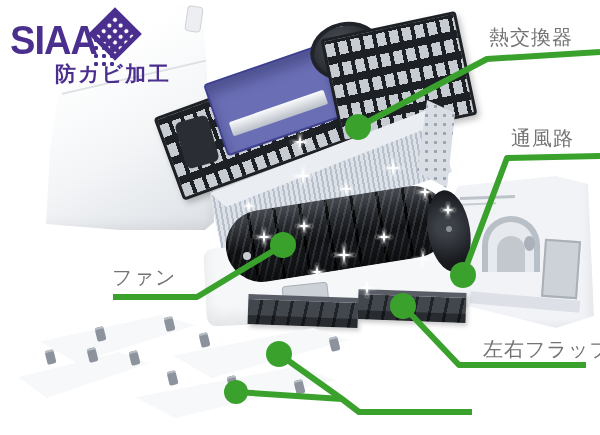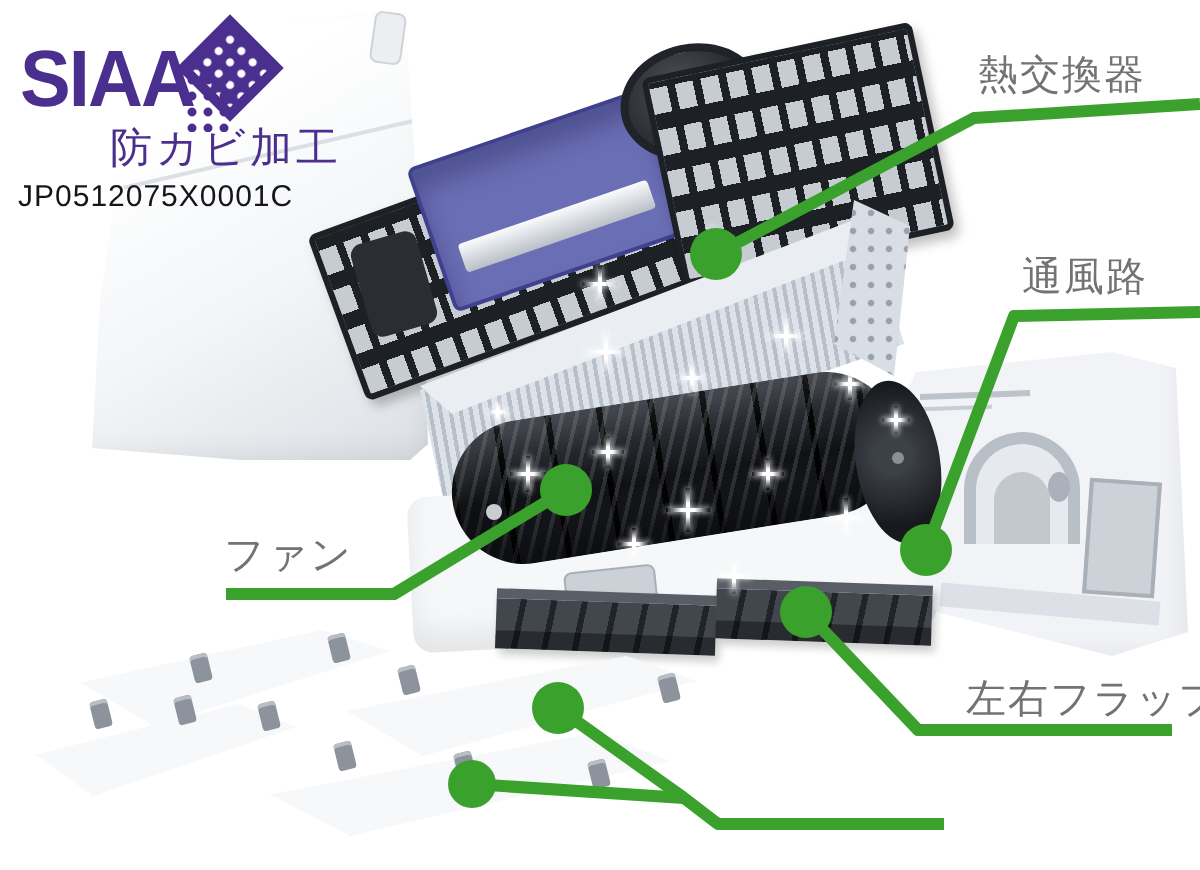--- a/index.html
+++ b/index.html
@@ -81,21 +81,21 @@
   .callout-label{position:absolute;font-size:20px;letter-spacing:1px;color:#737373;white-space:nowrap;}
 
   
   .siaa-brand{position:absolute;left:10px;top:18px;font-size:40px;font-weight:800;color:#4b2f8e;
     letter-spacing:-1px;transform:scaleX(.95);transform-origin:left;}
   .siaa-diamond{position:absolute;left:96px;top:15px;width:38px;height:38px;background:#4b2f8e;transform:rotate(45deg);}
   .siaa-diamond-dots{position:absolute;inset:5px;
     background-image:radial-gradient(circle,#ffffff 1.7px,transparent 2.3px);background-size:8px 8px;}
   .siaa-dot-trail{position:absolute;left:92px;top:36px;width:24px;height:30px;
     background-image:radial-gradient(circle,#4b2f8e 1.9px,transparent 2.5px);background-size:8px 8px;}
-  .siaa-treatment{position:absolute;left:11px;top:60px;font-size:21px;font-weight:400;color:#4b2f8e;letter-spacing:2px;padding-left:44px;}
+  .siaa-treatment{position:absolute;left:11px;top:60px;font-size:21px;font-weight:700;color:#4b2f8e;letter-spacing:2px;padding-left:44px;}
   .siaa-code{position:absolute;left:9px;top:90px;font-size:15px;color:#16161a;letter-spacing:.5px;}
 </style>
 </head>
 <body>
 
 <div class="stage">
 
   <div class="abs front-panel">
     <div class="abs panel-crease"></div>
   </div>
@@ -182,15 +182,14 @@
   <div class="callout-label" style="left:511px;top:125px;">通風路</div>
   <div class="callout-label" style="left:112px;top:264px;">ファン</div>
   <div class="callout-label" style="left:483px;top:336px;">左右フラップ</div>
 
   <div class="siaa-brand">SIAA</div>
   <div class="siaa-diamond">
     <div class="siaa-diamond-dots"></div>
   </div>
   <div class="siaa-dot-trail"></div>
   <div class="siaa-treatment">防カビ加工</div>
-  <div class="siaa-code">JP0512075X0001C</div>
 
 </div>
 
 </body></html>

